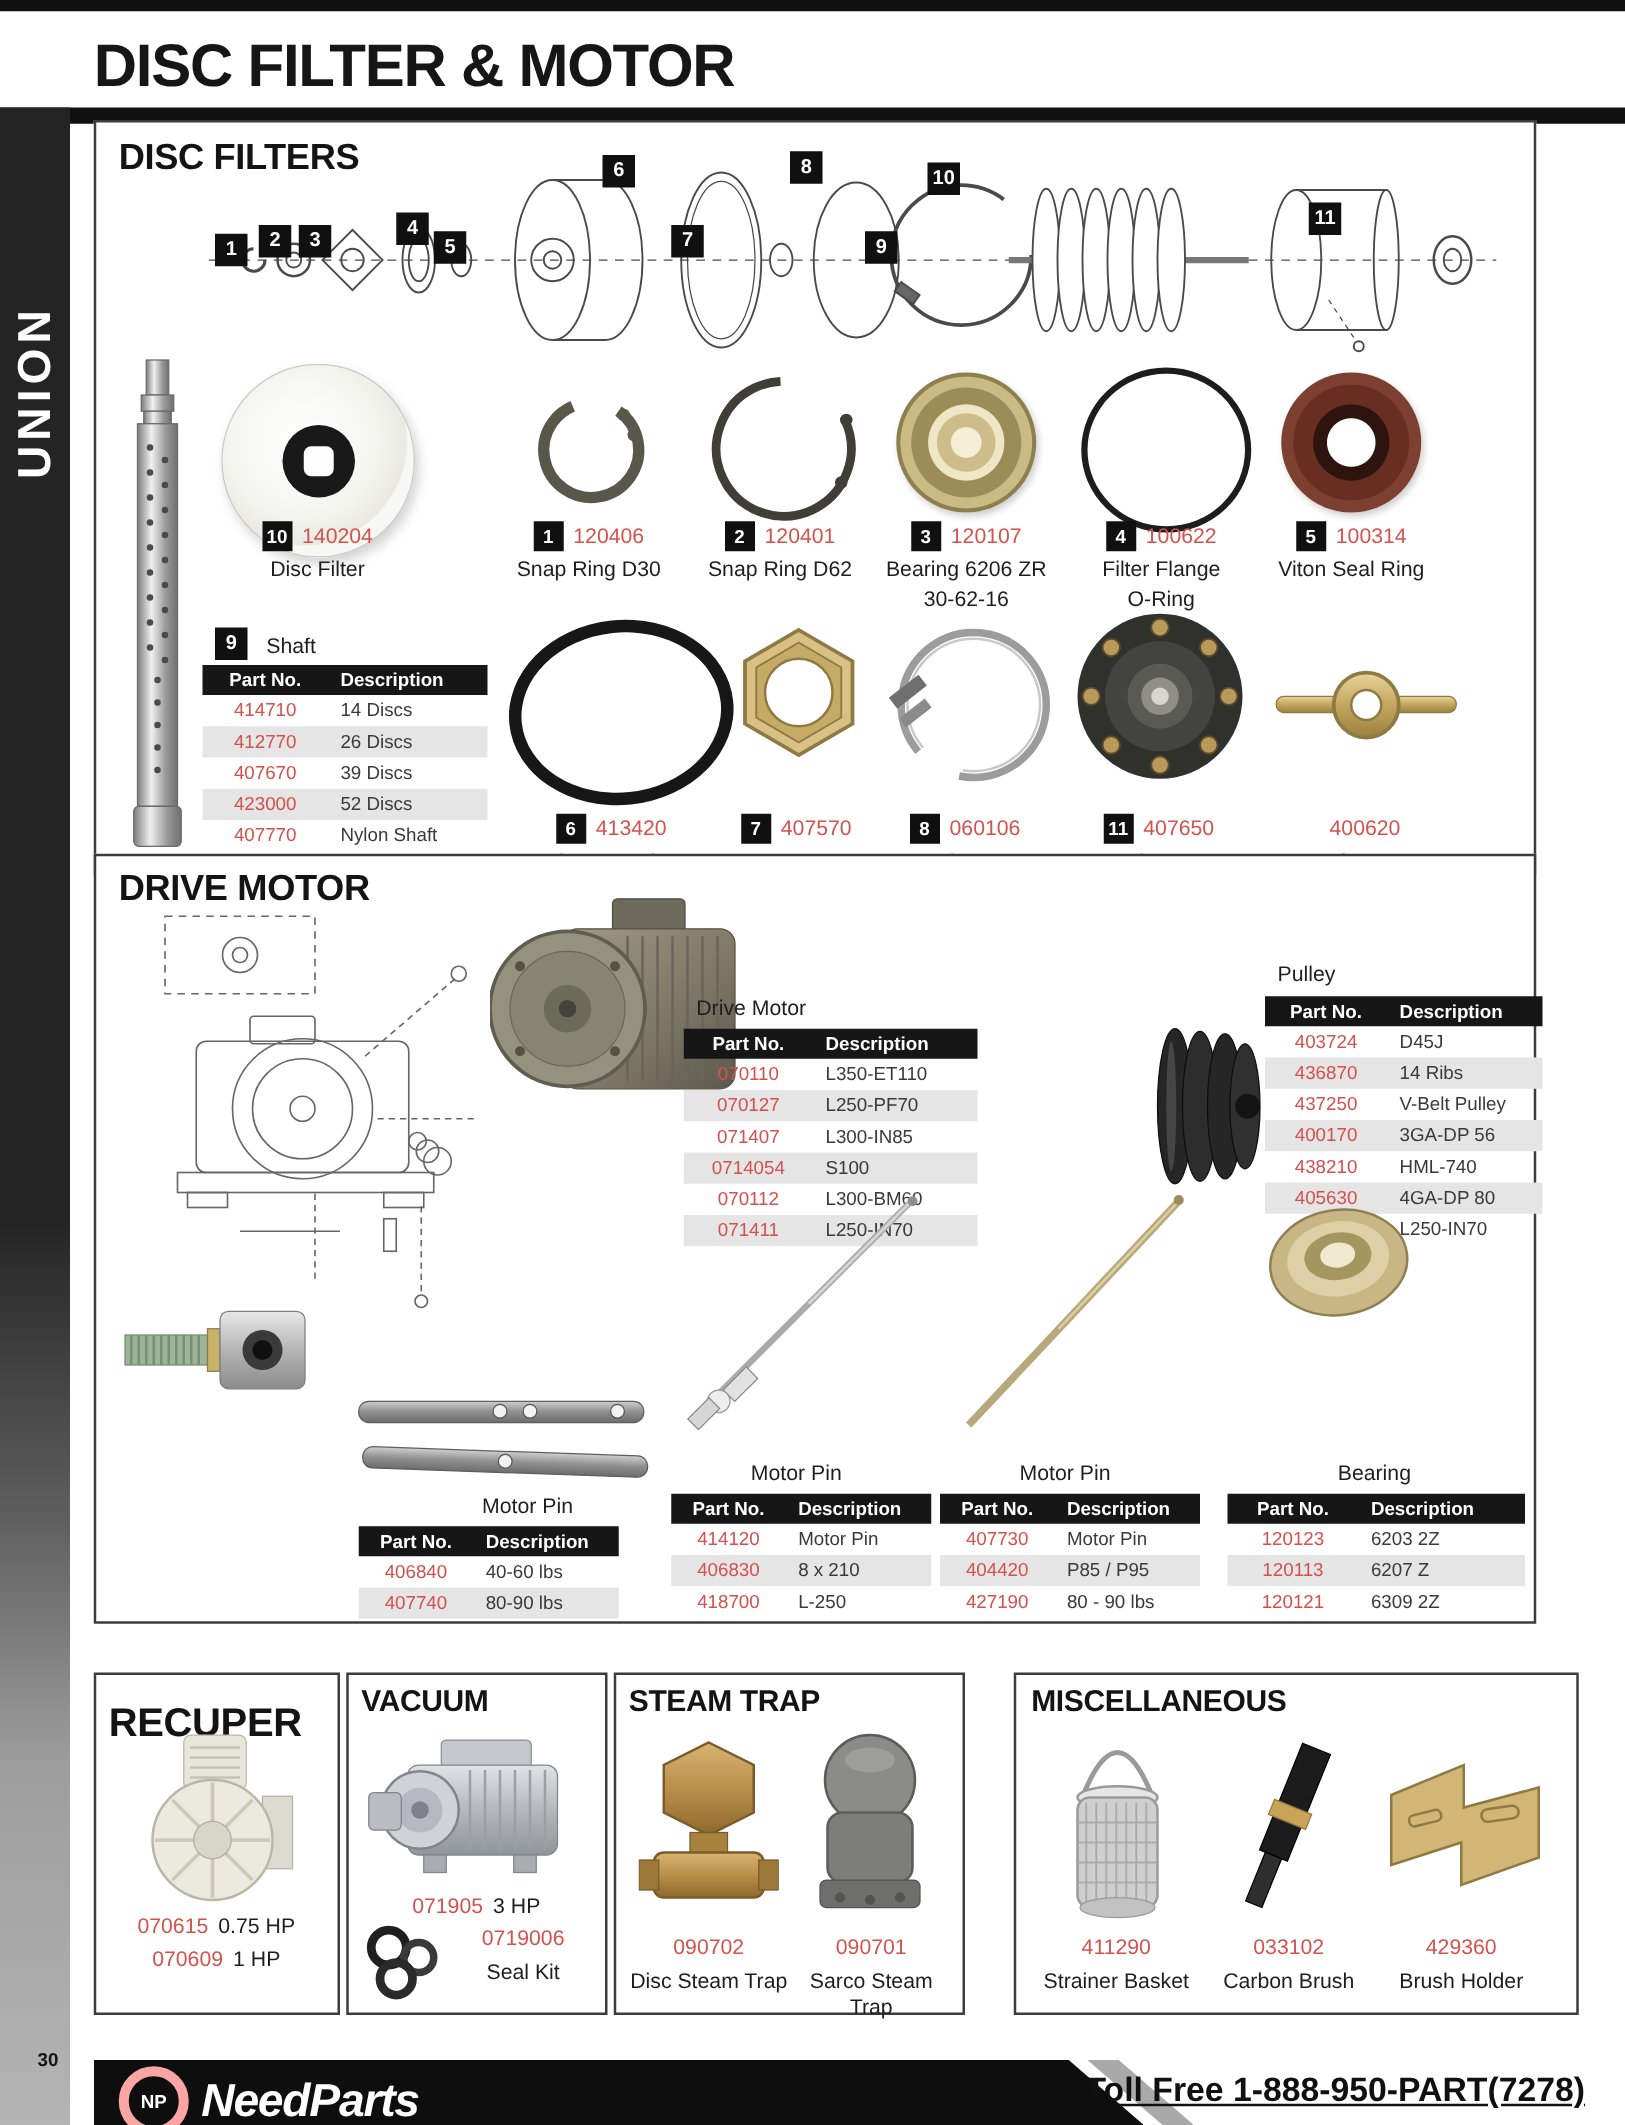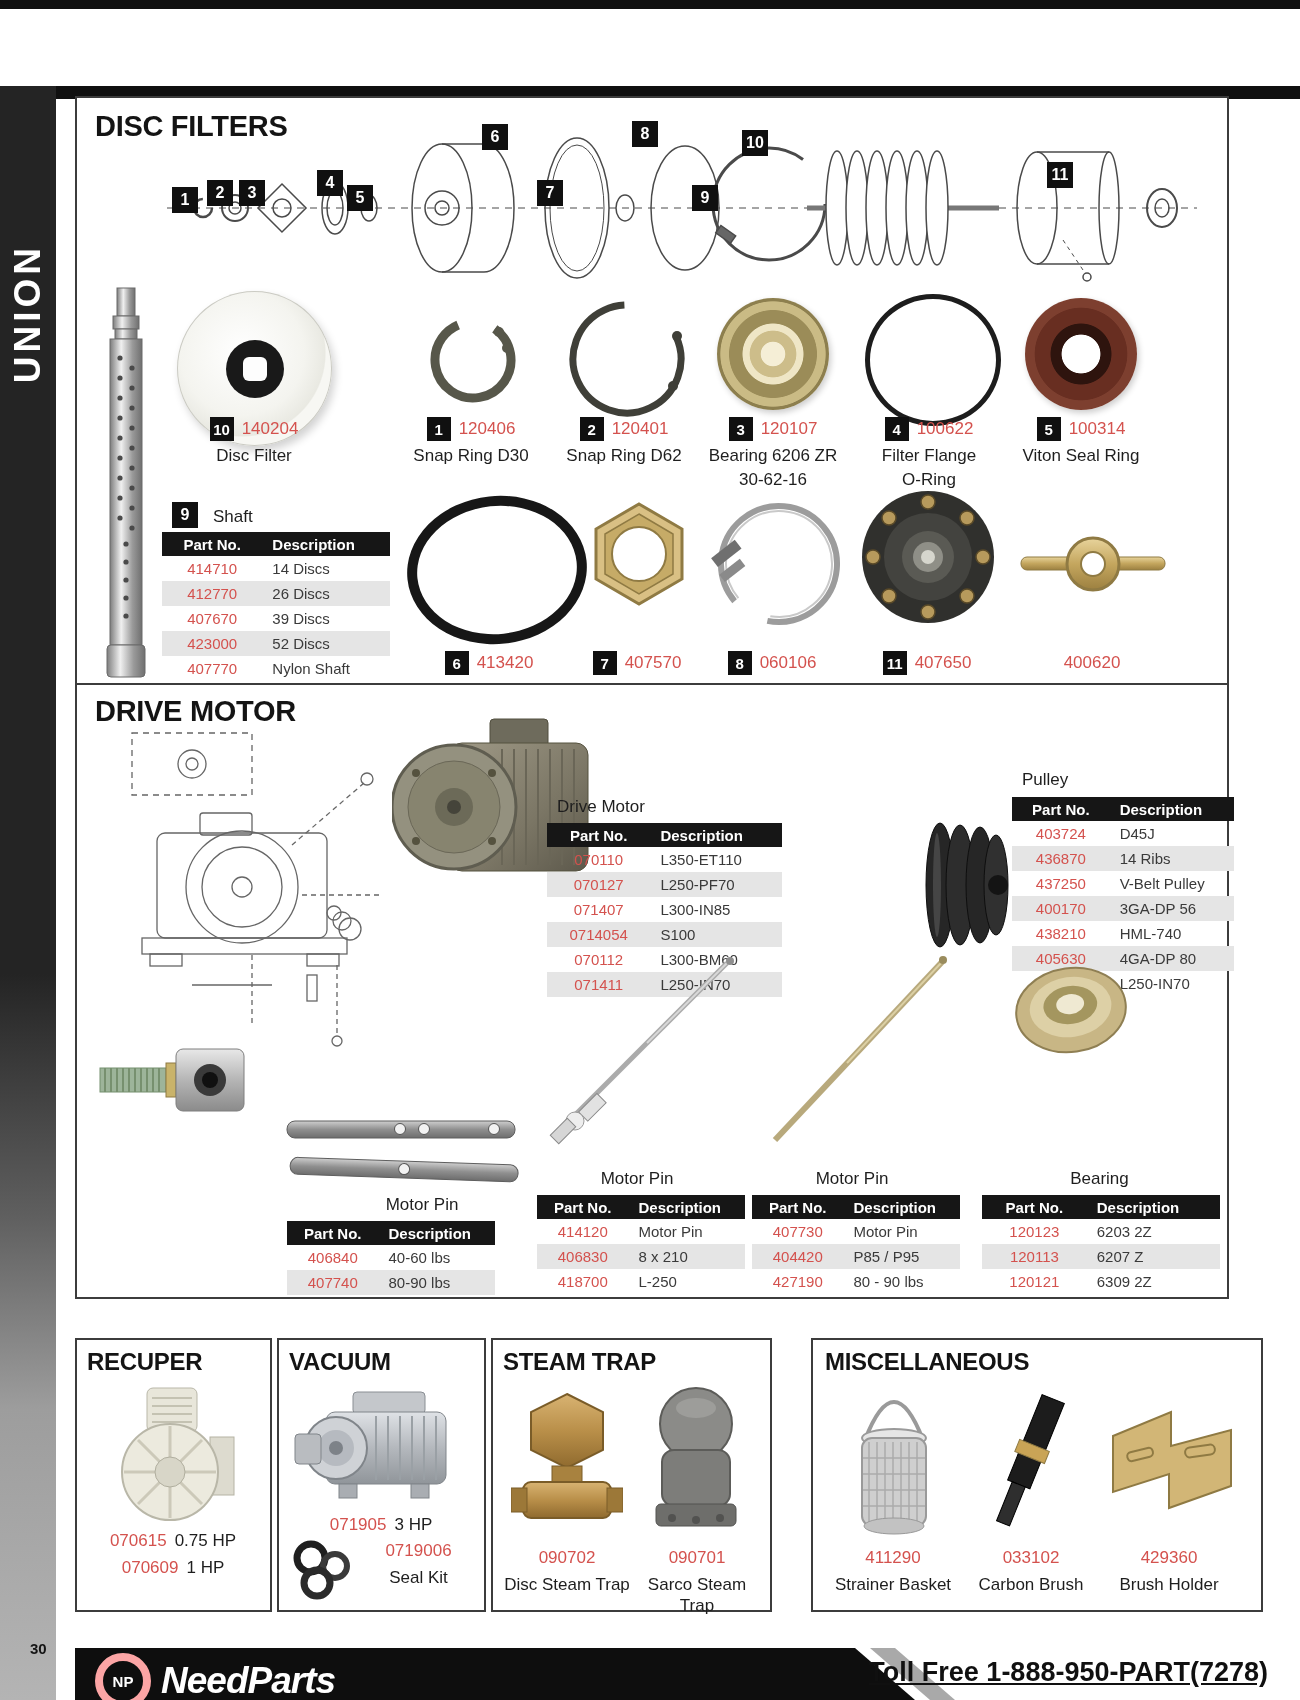--- a/index.html
+++ b/index.html
@@ -51,20 +51,21 @@
   .logo-text{color:#fff;font-size:37px;font-weight:bold;font-style:italic;letter-spacing:-1px;}
   .phone{position:absolute;right:32px;top:1657px;font-size:27px;font-weight:bold;color:#101010;text-decoration:underline;}
   .pagenum{position:absolute;left:30px;top:1640px;font-size:15px;font-weight:bold;color:#141414;}
   svg{display:block;}
 </style>
 </head>
 <body>
 
 <div class="page">
   <div class="topstrip"></div>
+  <div class="main-title">DISC FILTER &amp; MOTOR</div>
   <div class="hrule"></div>
   <div class="sidebar">
     <div class="union">UNION</div>
   </div>
 
   <section class="box" style="left:75px;top:96px;width:1150px;height:600px;">
     <div class="bh" style="left:18px;top:12px;font-size:29px;">DISC FILTERS</div>
 
     <svg class="photo" style="left:80px;top:12px;" width="1055" height="182" viewBox="0 0 1055 182">
       <g stroke="#4a4a4a" fill="none" stroke-width="1.5">
@@ -601,21 +602,21 @@
           <span class="c2">6207 Z</span>
         </div>
       <div class="tr">
           <span class="c1">120121</span>
           <span class="c2">6309 2Z</span>
         </div>
     </div>
   </section>
 
   <section class="box" style="left:75px;top:1338px;width:193px;height:270px;">
-    <div class="bh" style="left:10px;top:8px;font-size:24px;">RECUPER</div>
+    <div class="bh" style="left:10px;top:20px;font-size:32px;">RECUPER</div>
     <svg class="photo" style="left:25px;top:42px;" width="140" height="140" viewBox="0 0 140 140">
       <rect x="108" y="55" width="24" height="58" fill="#dddbcf" stroke="#b5b3a4"></rect>
       <rect x="45" y="6" width="50" height="44" rx="6" fill="#e8e6da" stroke="#b9b7a8"></rect>
       <g stroke="#c4c2b2" stroke-width="2">
           <line x1="50" y1="16" x2="90" y2="16"></line>
           <line x1="50" y1="24" x2="90" y2="24"></line>
           <line x1="50" y1="32" x2="90" y2="32"></line>
           <line x1="50" y1="40" x2="90" y2="40"></line>
         </g>
       <circle cx="68" cy="90" r="48" fill="#eceade" stroke="#b9b7a8" stroke-width="2"></circle>

